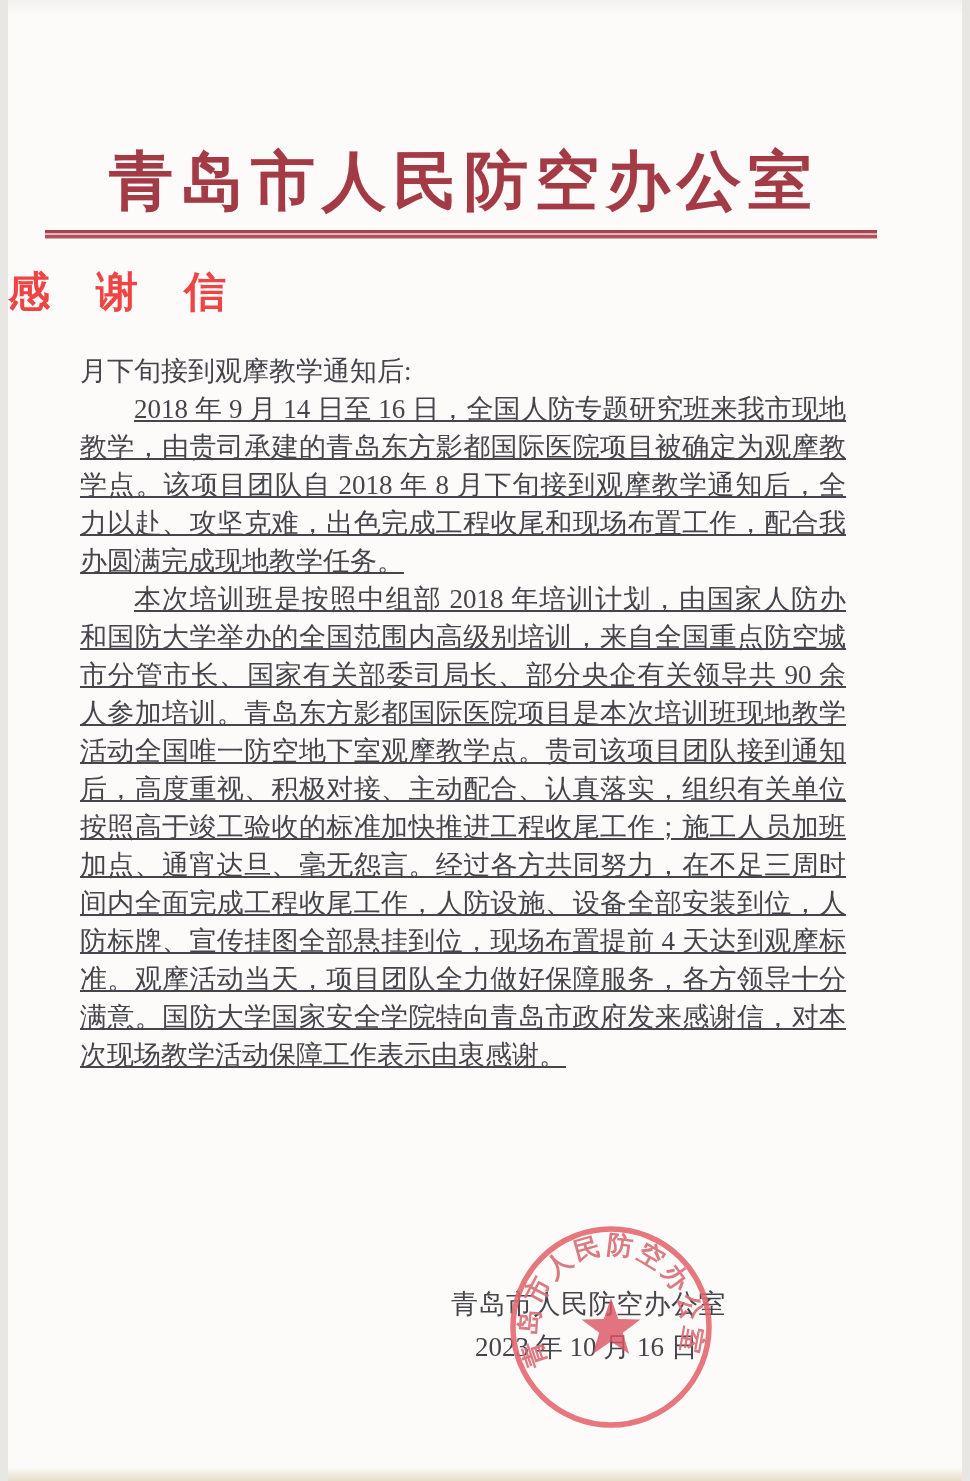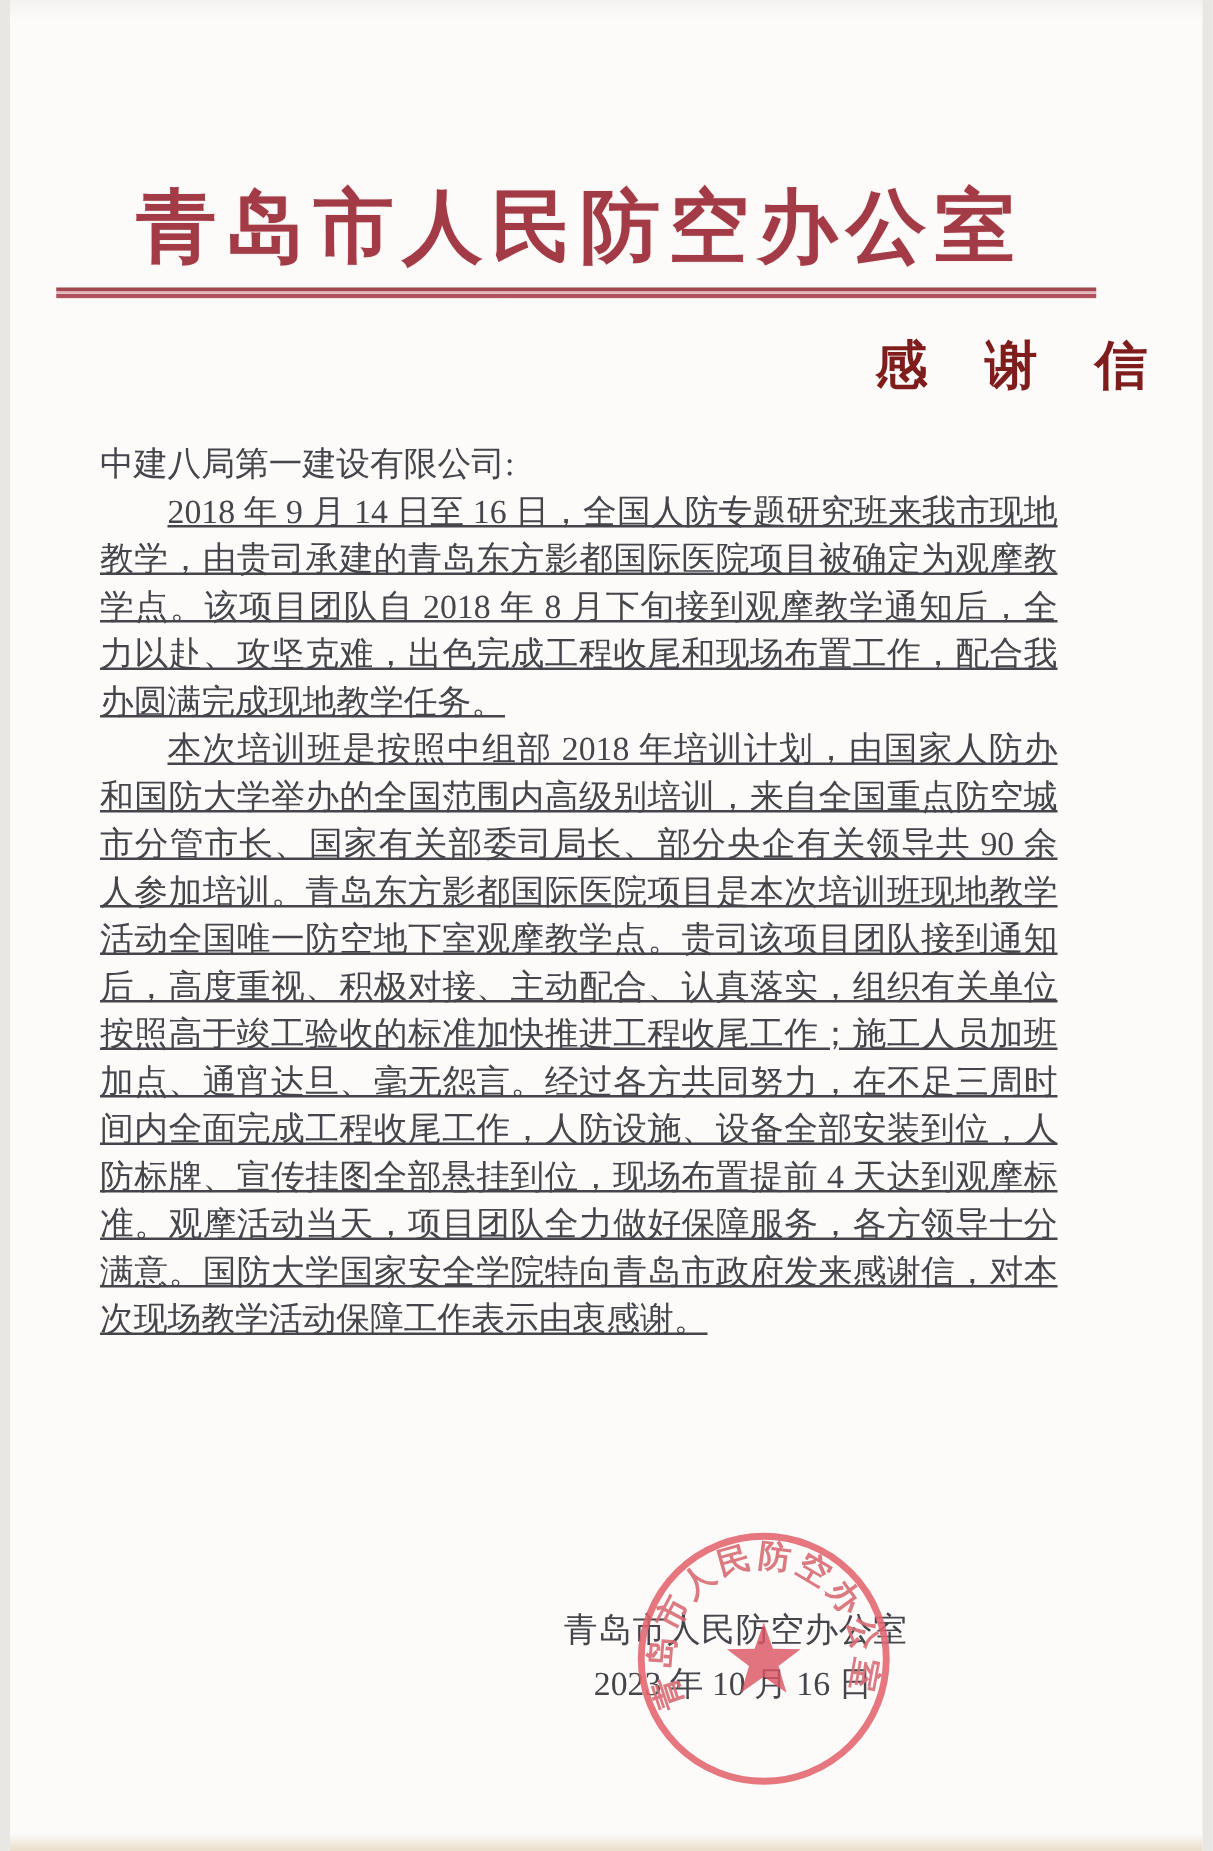--- a/index.html
+++ b/index.html
@@ -33,23 +33,23 @@
   .double-rule{
     position:absolute; top:230px; left:37px; width:832px; height:9px;
     background:linear-gradient(to bottom,
       #9e434c 0px, #a84a52 3px,
       #dca6ab 3px, #e7c3c6 5px,
       #ab4f59 5px, #b25560 8px,
       rgba(178,85,96,0) 9px);
   }
   .letter-title{
     position:absolute; top:264px; left:0; width:912px;
-    text-align:right;
+    text-align:left;
     font-size:42px; font-weight:bold;
-    color:#7f1d1d;
+    color:#ef4444;
     letter-spacing:2px;
     white-space:nowrap;
   }
   
   .body-text{
     position:absolute; top:352px; left:72px; width:766px;
     font-size:27px; line-height:38px;
     color:#45454b;
     text-align:justify;
   }
@@ -79,21 +79,21 @@
 
   <div class="scan-edge-top"></div>
 
   <div class="letterhead-title">青岛市人民防空办公室</div>
 
   <div class="double-rule"></div>
 
   <div class="letter-title">感　谢　信</div>
 
   <div class="body-text">
-    <p class="salutation">中建八局第一建设有限公司:</p>
+    <p class="salutation">月下旬接到观摩教学通知后:</p>
     <p class="para">2018 年 9 月 14 日至 16 日，全国人防专题研究班来我市现地教学，由贵司承建的青岛东方影都国际医院项目被确定为观摩教学点。该项目团队自 2018 年 8 月下旬接到观摩教学通知后，全力以赴、攻坚克难，出色完成工程收尾和现场布置工作，配合我办圆满完成现地教学任务。</p>
     <p class="para">本次培训班是按照中组部 2018 年培训计划，由国家人防办和国防大学举办的全国范围内高级别培训，来自全国重点防空城市分管市长、国家有关部委司局长、部分央企有关领导共 90 余人参加培训。青岛东方影都国际医院项目是本次培训班现地教学活动全国唯一防空地下室观摩教学点。贵司该项目团队接到通知后，高度重视、积极对接、主动配合、认真落实，组织有关单位按照高于竣工验收的标准加快推进工程收尾工作；施工人员加班加点、通宵达旦、毫无怨言。经过各方共同努力，在不足三周时间内全面完成工程收尾工作，人防设施、设备全部安装到位，人防标牌、宣传挂图全部悬挂到位，现场布置提前 4 天达到观摩标准。观摩活动当天，项目团队全力做好保障服务，各方领导十分满意。国防大学国家安全学院特向青岛市政府发来感谢信，对本次现场教学活动保障工作表示由衷感谢。</p>
   </div>
 
   <div class="sig-org">青岛市人民防空办公室</div>
 
   <div class="sig-date">2023 年 10 月 16 日</div>
 
   <svg class="seal" viewBox="0 0 210 210" aria-hidden="true">
     <circle cx="105" cy="105" r="98" fill="none" stroke="#e2646d" stroke-width="5.5" opacity="0.88"></circle>

